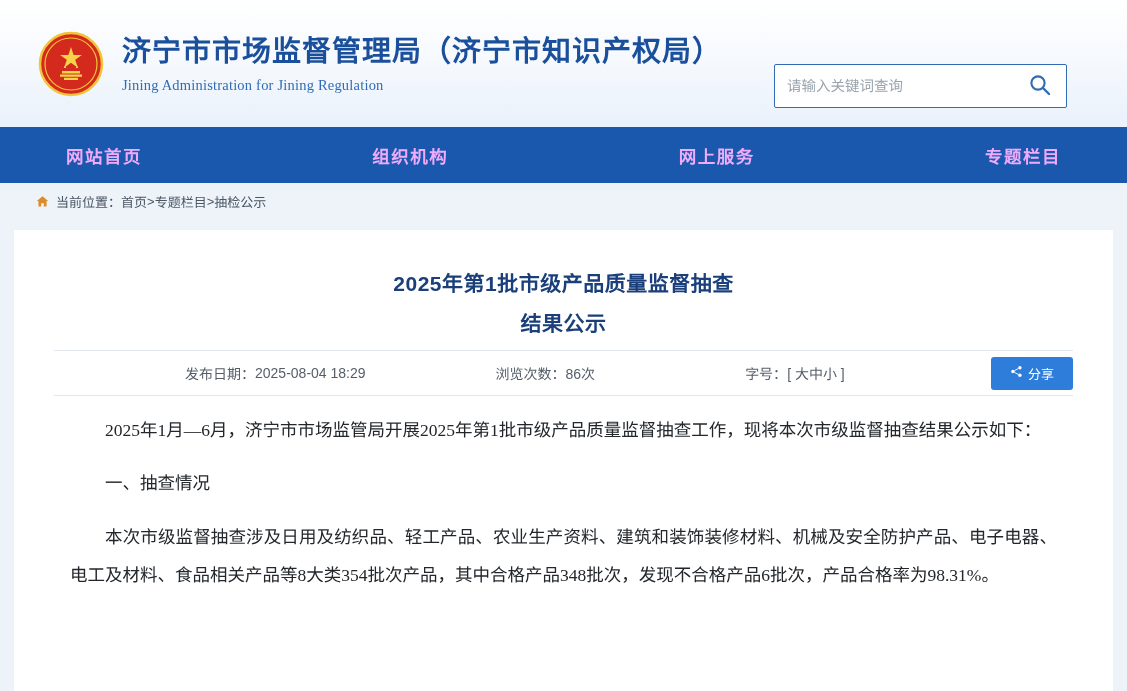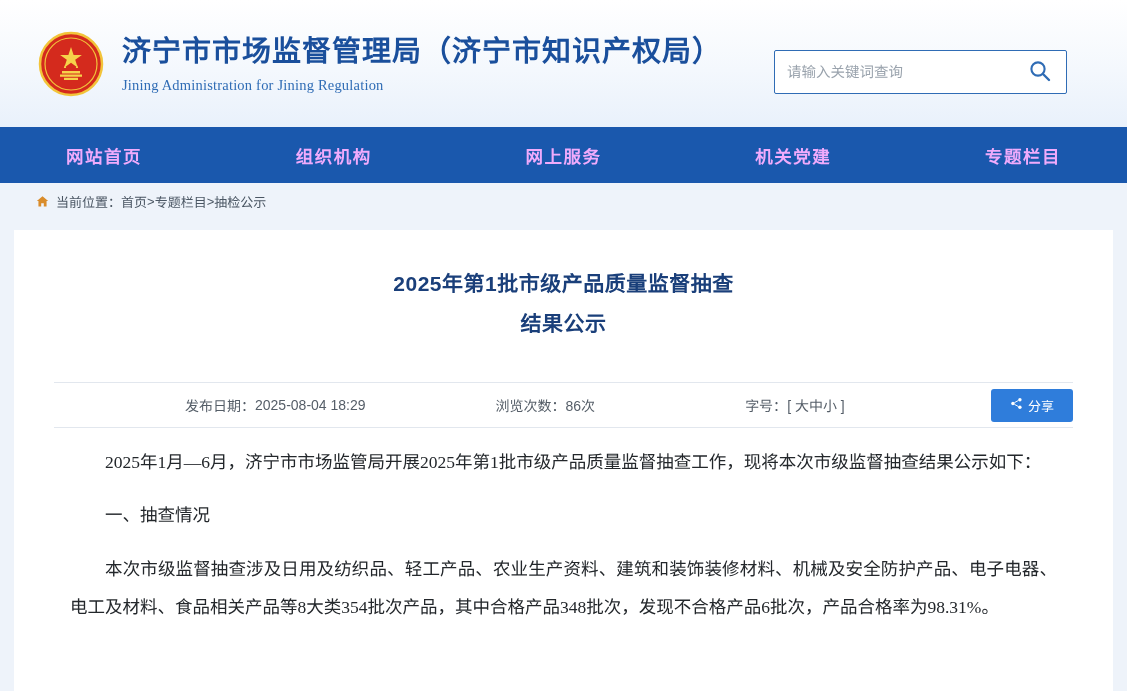--- a/index.html
+++ b/index.html
@@ -53,21 +53,21 @@
     font-size: 14.5px;
     color: #2f6cb5;
     margin-top: 7px;
     letter-spacing: .2px;
     white-space: nowrap;
     font-family: "Liberation Serif", "DejaVu Serif", serif;
   }
   .search-box {
     position: absolute;
     right: 60px;
-    top: 50px;
+    top: 64px;
     width: 293px;
     height: 44px;
     border: 1px solid #2f6cb5;
     background: #ffffff;
     display: flex;
     align-items: center;
     border-radius: 2px;
   }
   .search-input {
     flex: 1 1 auto;
@@ -139,21 +139,21 @@
   .doc-title {
     text-align: center;
     font-size: 21px;
     font-weight: bold;
     color: #1a3f7a;
     line-height: 1.9;
     letter-spacing: .5px;
     font-family: "Liberation Sans", "DejaVu Sans", sans-serif;
   }
   .meta-bar {
-    margin-top: 38px;
+    margin-top: 6px;
     border-top: 1px solid #e2e7ee;
     border-bottom: 1px solid #e2e7ee;
     height: 46px;
     display: flex;
     align-items: center;
     font-size: 14px;
     color: #555e68;
     position: relative;
     padding: 0 6px;
   }
@@ -220,21 +220,20 @@
         </svg>
       </span>
     </button>
   </div>
 </div>
 
 <div class="nav">
   <div class="nav-item">网站首页</div>
   <div class="nav-item">组织机构</div>
   <div class="nav-item">网上服务</div>
-  <div class="nav-item">机关党建</div>
   <div class="nav-item">专题栏目</div>
 </div>
 
 <div class="breadcrumb">
   <span class="home-icon">
     <svg width="13" height="13" viewBox="0 0 16 16" aria-hidden="true">
       <path d="M8 1.5 L15 7.5 H13 V14 H9.6 V10 H6.4 V14 H3 V7.5 H1 Z" fill="#d98c2b"></path>
     </svg>
   </span>
   <span class="breadcrumb-text">当前位置：</span>

